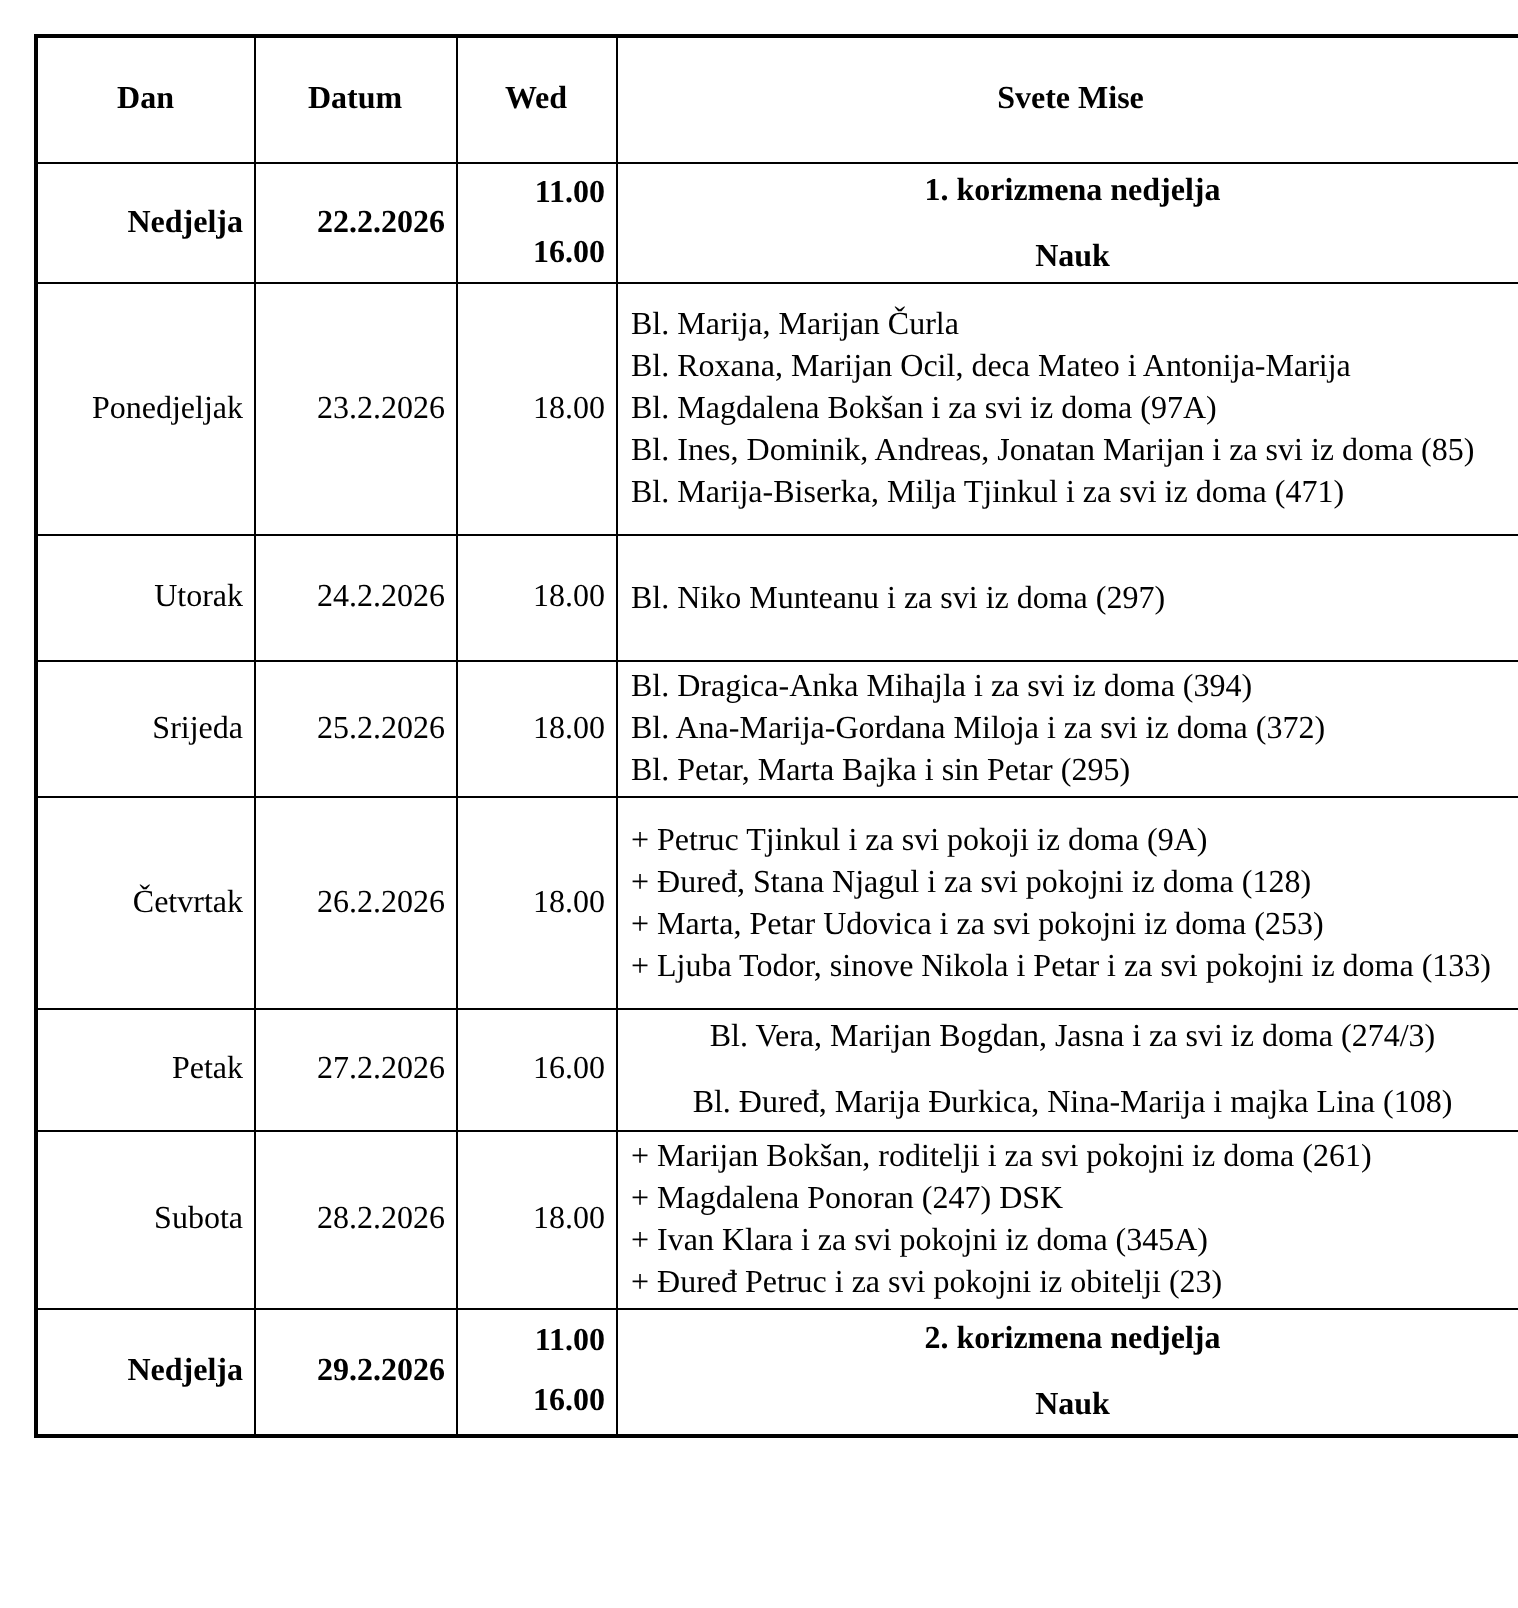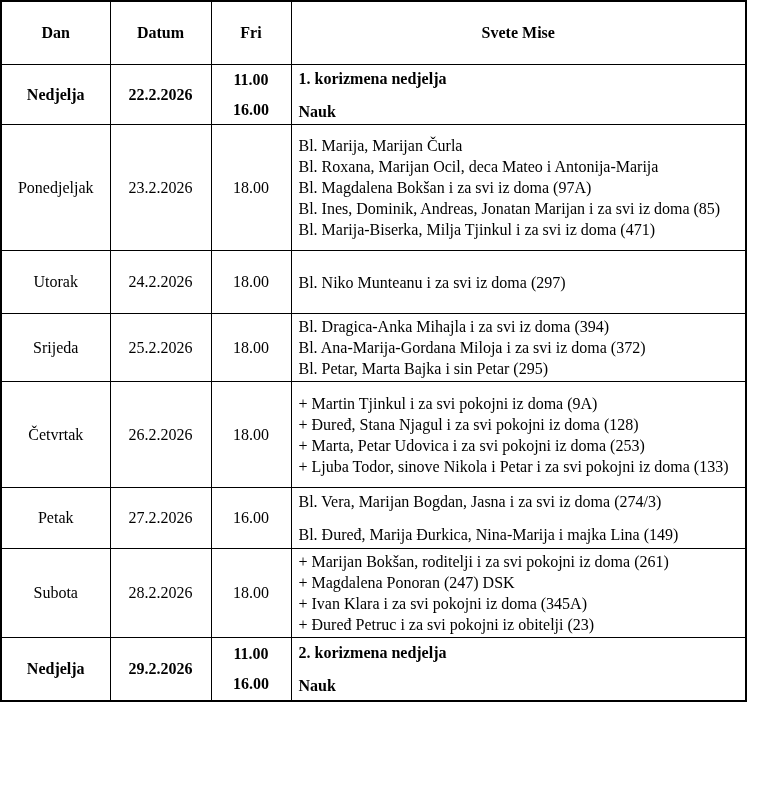--- a/index.html
+++ b/index.html
@@ -8,21 +8,21 @@
     background: #ffffff;
     width: 759px;
     height: 804px;
     font-family: "Liberation Serif", serif;
     color: #000000;
   }
   .sheet {
     width: 608px;
     height: 804px;
     box-sizing: border-box;
-    padding: 0;
+    padding: 17px;
   }
   table.schedule {
     border-collapse: collapse;
     table-layout: fixed;
     width: 745px;
     border: 2px solid #000000;
   }
   col.c-day  { width: 109px; }
   col.c-date { width: 101px; }
   col.c-time { width: 80px;  }
@@ -32,31 +32,31 @@
     font-size: 16px;
     padding: 2px 5px;
     vertical-align: middle;
     overflow: hidden;
   }
   th {
     font-weight: bold;
     text-align: center;
     height: 58px;
   }
-  td.center { text-align: center; margin-left: 38px; }
+  td.center { text-align: right; margin-left: 38px; }
   td.mise   { text-align: left; padding-left: 7px; }
   td.mise p {
     margin: 0;
     line-height: 21px;
     text-align: justify;
   }
   tr.bold-row td { font-weight: bold; }
   
   td.spread p + p, td.spread div + div { margin-top: 12px; }
-  td.spread p { text-align: left; }
+  td.spread p { text-align: center; }
   tr.r-sun  { height: 60px; }
   tr.r-mon  { height: 126px; }
   tr.r-tue  { height: 63px; }
   tr.r-wed  { height: 65px; }
   tr.r-thu  { height: 106px; }
   tr.r-fri  { height: 61px; }
   tr.r-sat  { height: 86px; }
   tr.r-sun2 { height: 63px; }
   tr.r-info { height: 76px; }
   td.info-value { text-align: center; font-weight: normal; }
@@ -70,21 +70,21 @@
       <col class="c-day">
         <col class="c-date">
         <col class="c-time">
         <col class="c-mise">
     </colgroup>
 
     <tbody>
         <tr>
       <th>Dan</th>
       <th>Datum</th>
-      <th>Fri</th>
+      <th>Wed</th>
       <th>Svete Mise</th>
     </tr>
 
     <tr class="bold-row r-sun">
       <td class="center">Nedjelja</td>
       <td class="center">22.2.2026</td>
       <td class="center spread">
         <div>11.00</div>
         <div>16.00</div>
       </td>
@@ -125,34 +125,34 @@
         <p>Bl. Ana-Marija-Gordana Miloja i za svi iz doma (372)</p>
         <p>Bl. Petar, Marta Bajka i sin Petar (295)</p>
       </td>
     </tr>
 
     <tr class="r-thu">
       <td class="center">Četvrtak</td>
       <td class="center">26.2.2026</td>
       <td class="center">18.00</td>
       <td class="mise">
-        <p>+ Martin Tjinkul i za svi pokojni iz doma (9A)</p>
+        <p>+ Petruc Tjinkul i za svi pokoji iz doma (9A)</p>
         <p>+ Đuređ, Stana Njagul i za svi pokojni iz doma (128)</p>
         <p>+ Marta, Petar Udovica i za svi pokojni iz doma (253)</p>
         <p>+ Ljuba Todor, sinove Nikola i Petar i za svi pokojni iz doma (133)</p>
       </td>
     </tr>
 
     <tr class="r-fri">
       <td class="center">Petak</td>
       <td class="center">27.2.2026</td>
       <td class="center">16.00</td>
       <td class="mise spread">
         <p>Bl. Vera, Marijan Bogdan, Jasna i za svi iz doma (274/3)</p>
-        <p>Bl. Đuređ, Marija Đurkica, Nina-Marija i majka Lina (149)</p>
+        <p>Bl. Đuređ, Marija Đurkica, Nina-Marija i majka Lina (108)</p>
       </td>
     </tr>
 
     <tr class="r-sat">
       <td class="center">Subota</td>
       <td class="center">28.2.2026</td>
       <td class="center">18.00</td>
       <td class="mise">
         <p>+ Marijan Bokšan, roditelji i za svi pokojni iz doma (261)</p>
         <p>+ Magdalena Ponoran (247) DSK</p>

